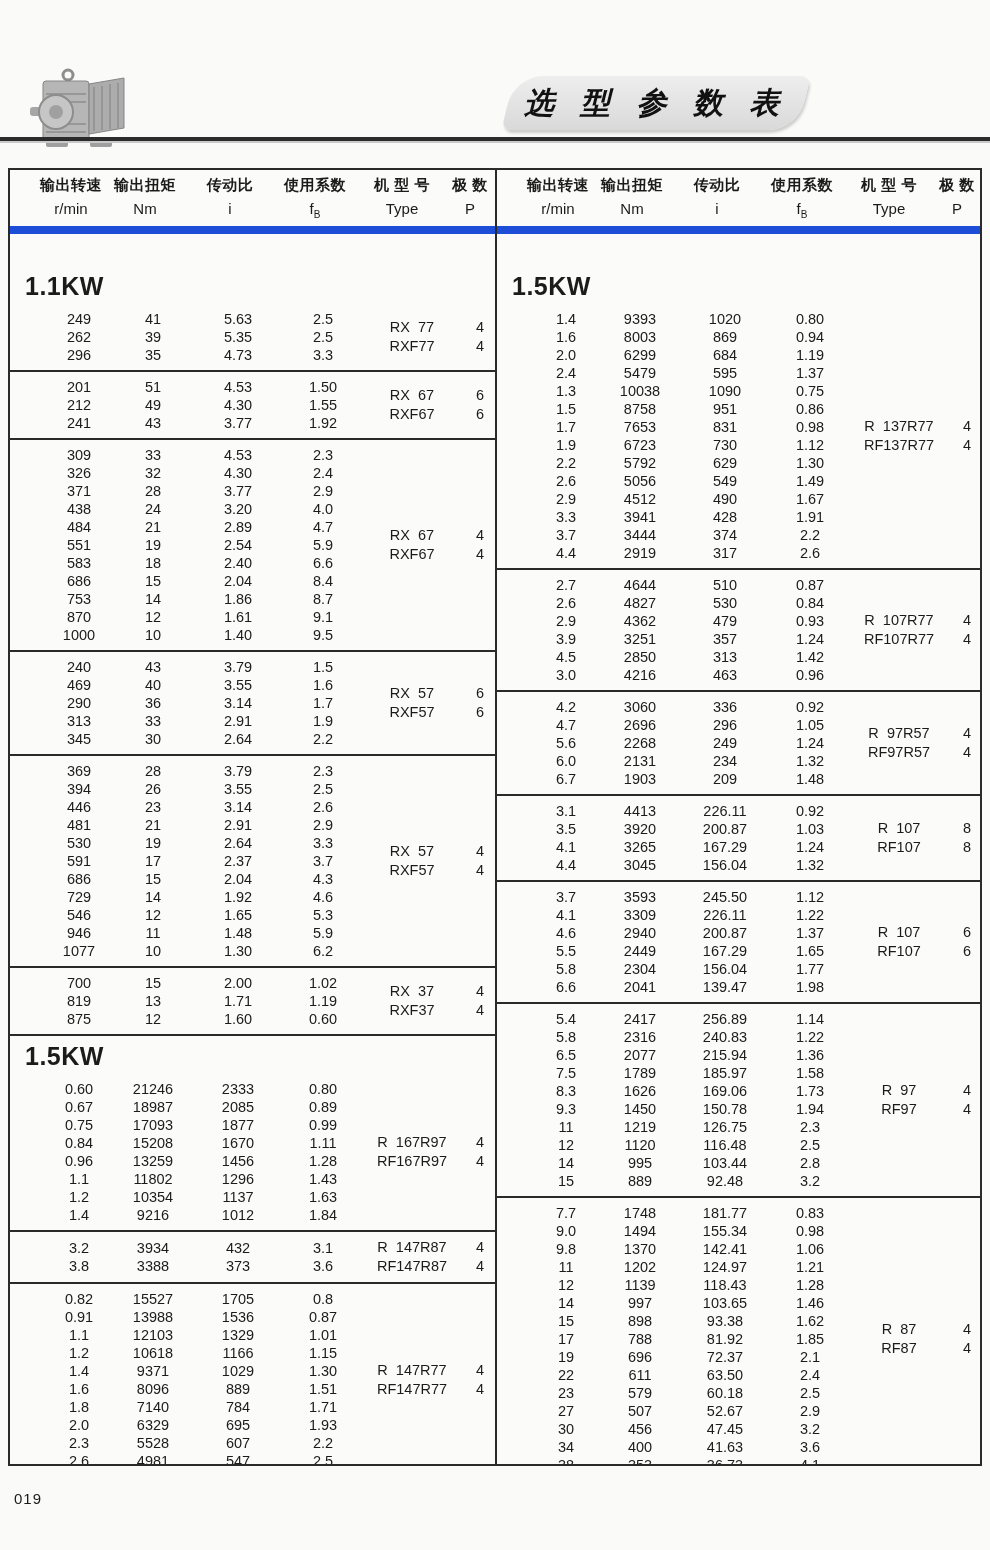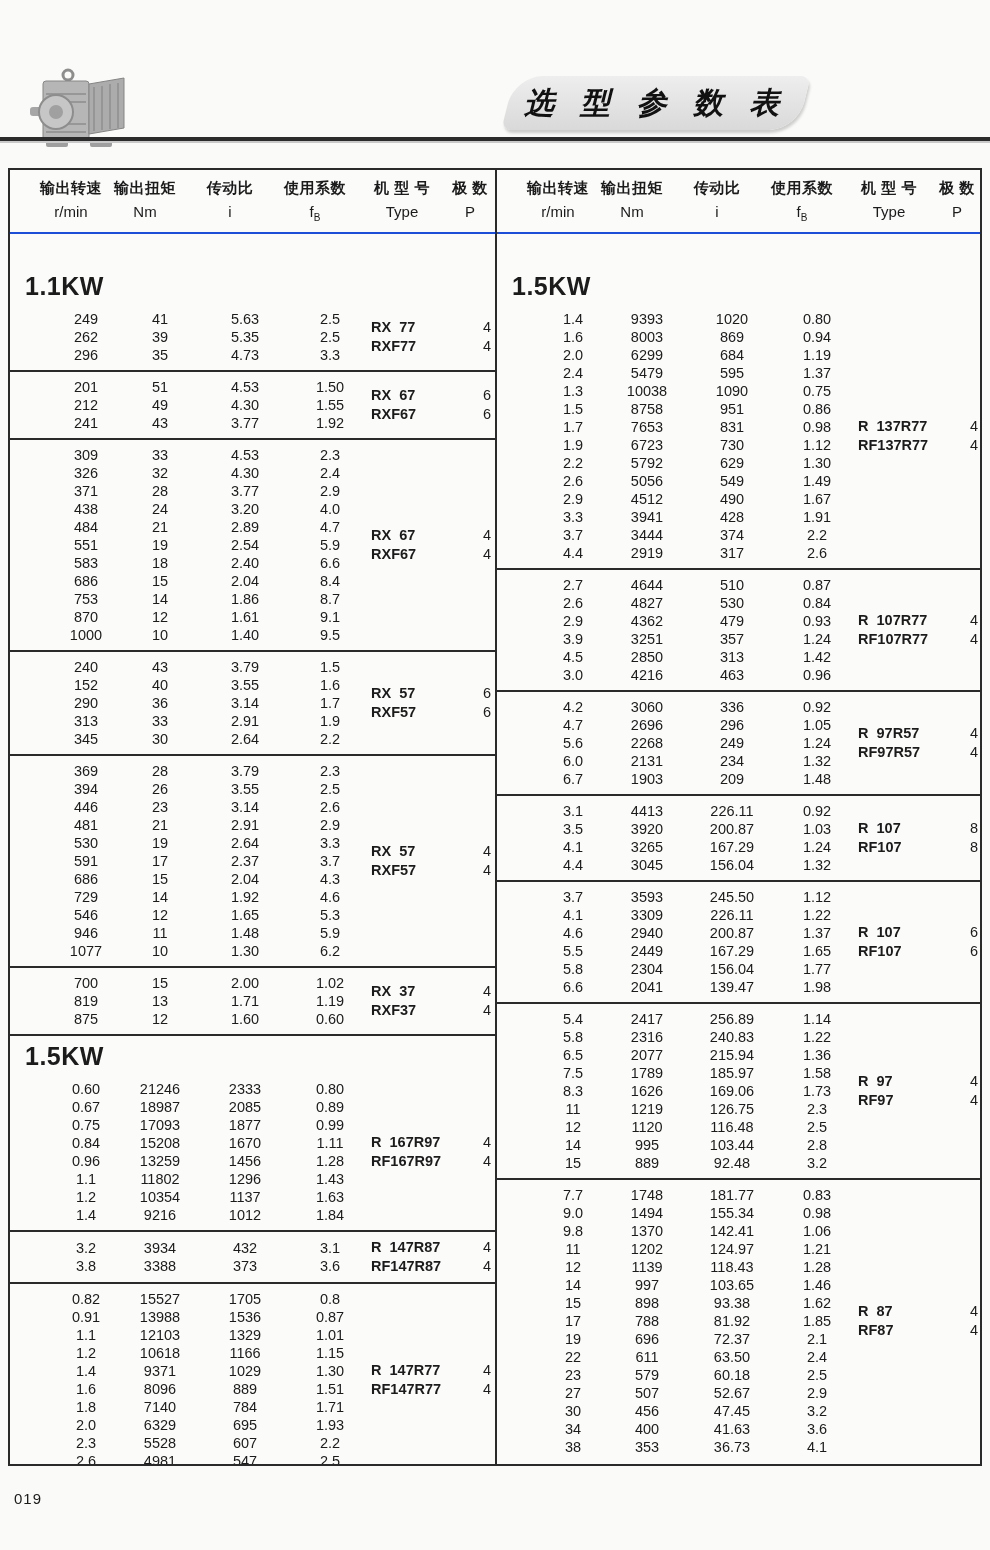--- a/index.html
+++ b/index.html
@@ -27,38 +27,38 @@
   .rule{position:absolute;left:0;top:137px;width:990px;height:4px;background:#2b2b2b;box-shadow:0 2px 0 #c9c9c9;}
   
   .tables{
     position:absolute;left:8px;top:168px;width:974px;height:1298px;
     border:2px solid #2a2a2a;box-sizing:border-box;display:flex;
     background:#fbfbfa;overflow:hidden;
   }
   .tcol{width:50%;box-sizing:border-box;display:flex;flex-direction:column;}
   .tcol.right{border-left:2px solid #2a2a2a;}
   .thead{
-    height:64px;border-bottom:2px solid #1d4ed8;box-sizing:border-box;
+    height:64px;border-bottom:8px solid #1d4ed8;box-sizing:border-box;
     display:flex;flex-direction:column;justify-content:center;gap:5px;flex:none;
   }
   .hrow{display:flex;padding-left:26px;font-size:15px;}
   .hrow.zh{font-weight:600;letter-spacing:0.5px;}
   .c{text-align:center;flex:none;}
   .c1{width:70px;}.c2{width:78px;}.c3{width:92px;}.c4{width:78px;}
   .ct{width:96px;}.cp{width:40px;}
   sub{font-size:10px;}
   .tbody{flex:1;display:flex;flex-direction:column;margin-top:32px;}
   .heading{font-size:25px;font-weight:bold;padding:6px 0 3px 15px;letter-spacing:0.5px;flex:none;}
   .gsep{border-top:2px solid #2a2a2a;flex:none;}
-  .group{display:flex;align-items:center;padding:6px 15px;flex:none;}
+  .group{display:flex;align-items:center;padding:6px 8px;flex:none;}
   .grows{width:344px;flex:none;}
   .row{display:flex;padding-left:26px;line-height:18px;font-size:14.5px;}
   .gtypes{width:136px;flex:none;}
   .tline{display:flex;line-height:19px;font-size:14.5px;}
-  .tname{width:96px;padding-left:2px;white-space:pre;text-align:left;flex:none;font-weight:bold;}
+  .tname{width:96px;padding-left:2px;white-space:pre;text-align:center;flex:none;}
   .tp{width:40px;text-align:center;flex:none;}
   .pagenum{position:absolute;left:14px;top:1490px;font-size:15px;letter-spacing:1px;}
 </style>
 </head>
 <body>
 
 <div class="logo">
   <svg viewBox="0 0 110 100" width="110" height="100">
     <rect x="18" y="76" width="22" height="9" rx="2" fill="#9f9f9f"></rect>
     <rect x="62" y="76" width="22" height="9" rx="2" fill="#9f9f9f"></rect>
@@ -257,21 +257,21 @@
         <div class="gsep"></div>
         <div class="group">
     <div class="grows">
             <div class="row">
     <span class="c c1">240</span>
     <span class="c c2">43</span>
     <span class="c c3">3.79</span>
     <span class="c c4">1.5</span>
   </div>
             <div class="row">
-    <span class="c c1">152</span>
+    <span class="c c1">469</span>
     <span class="c c2">40</span>
     <span class="c c3">3.55</span>
     <span class="c c4">1.6</span>
   </div>
             <div class="row">
     <span class="c c1">290</span>
     <span class="c c2">36</span>
     <span class="c c3">3.14</span>
     <span class="c c4">1.7</span>
   </div>
@@ -914,20 +914,26 @@
     <span class="c c3">185.97</span>
     <span class="c c4">1.58</span>
   </div>
             <div class="row">
     <span class="c c1">8.3</span>
     <span class="c c2">1626</span>
     <span class="c c3">169.06</span>
     <span class="c c4">1.73</span>
   </div>
             <div class="row">
+    <span class="c c1">9.3</span>
+    <span class="c c2">1450</span>
+    <span class="c c3">150.78</span>
+    <span class="c c4">1.94</span>
+  </div>
+            <div class="row">
     <span class="c c1">11</span>
     <span class="c c2">1219</span>
     <span class="c c3">126.75</span>
     <span class="c c4">2.3</span>
   </div>
             <div class="row">
     <span class="c c1">12</span>
     <span class="c c2">1120</span>
     <span class="c c3">116.48</span>
     <span class="c c4">2.5</span>

